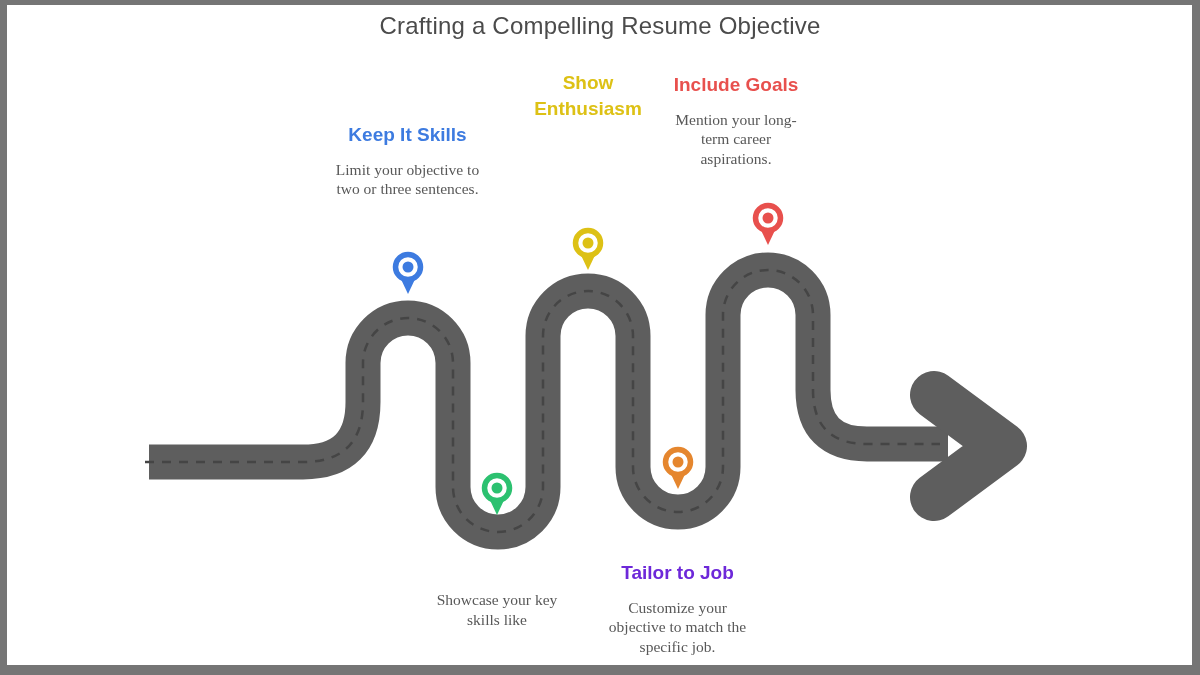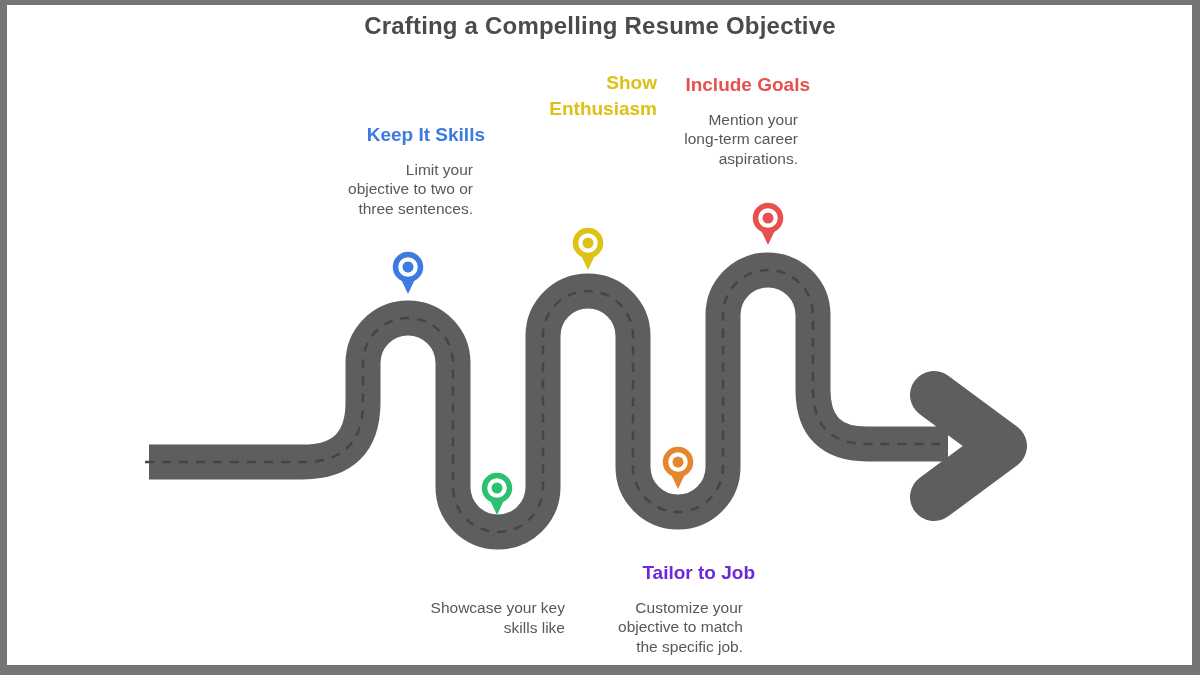--- a/index.html
+++ b/index.html
@@ -23,42 +23,43 @@
     background: #ffffff;
   }
   .content {
     position: absolute; inset: 0;
   }
   .page-title {
     position: absolute;
     left: 0; right: 0; top: 12px;
     text-align: center;
     font-size: 24px;
-    font-weight: 700;
+    font-weight: 400;
     letter-spacing: 0.2px;
     color: #4b4b4b;
   }
   .road-svg {
     position: absolute; left: 0; top: 0;
   }
   .step {
     position: absolute;
-    text-align: right;
+    text-align: center;
   }
   .step h2 {
     margin: 0 0 12px 0;
     font-size: 19px;
     font-weight: 700;
     line-height: 1.35;
   }
   .step p {
-    margin: 12px;
+    margin: 4px;
     font-size: 15.5px;
     line-height: 1.27;
     color: #585858;
+    font-family: Liberation Serif, serif;
   }
 </style>
 </head>
 <body>
 
 <div class="canvas">
   <div class="frame-border" style="background: rgb(117, 117, 117);"></div>
   <div class="frame-inner" style="background: rgb(255, 255, 255);"></div>
 
   <div class="content">

